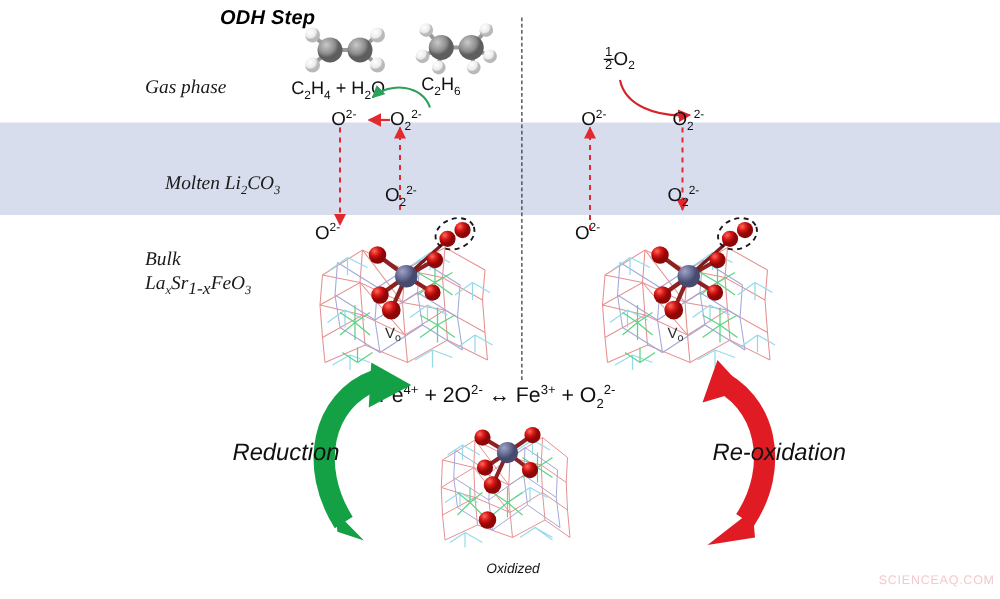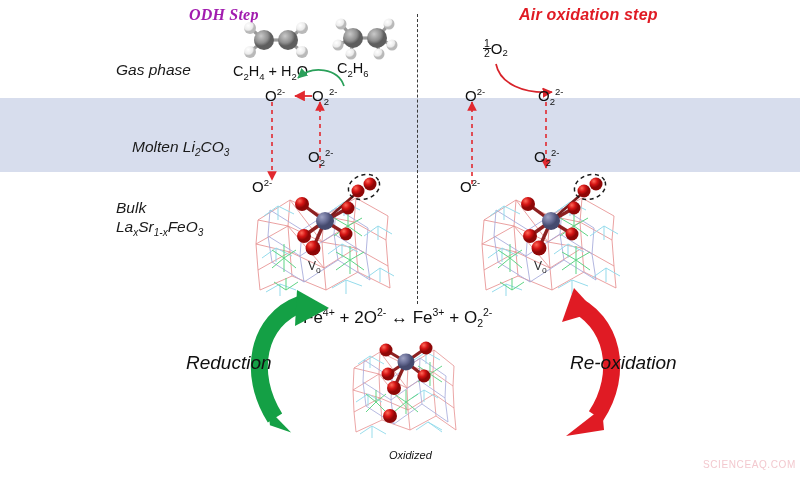--- a/index.html
+++ b/index.html
@@ -1,23 +1,23 @@
 <!DOCTYPE html>
 <html><head>
 <meta charset="utf-8">
 <style>
   html,body{margin:0;padding:0;background:#fff;}
   body{width:800px;height:479px;overflow:hidden;font-family:"Liberation Sans",sans-serif;}
   #stage{position:relative;width:800px;height:479px;background:#ffffff;}
   .abs{position:absolute;}
   .band{left:0;top:98px;width:800px;height:74px;background:#d7dded;}
   .hdr{font-style:italic;font-weight:bold;font-size:16px;letter-spacing:.2px;}
-  .hdr-odh{color:#a21caf;left:189px;top:6px;font-family:Liberation Serif, serif;}
+  .hdr-odh{color:#000000;left:176px;top:6px;}
   .hdr-air{color:#e01b24;left:519px;top:6px;}
-  .side-lbl{font-style:italic;font-size:15.5px;color:#1a1a1a;white-space:nowrap;}
+  .side-lbl{font-style:italic;font-size:15.5px;color:#1a1a1a;white-space:nowrap;font-family:Liberation Serif, serif;}
   .lbl-gas{left:116px;top:61px;}
   .lbl-molten{left:132px;top:138px;}
   .lbl-bulk{left:116px;top:198px;line-height:19px;}
   .ion{font-size:15px;color:#111;white-space:nowrap;font-family:"Liberation Sans",sans-serif;}
   .ion sub{font-size:9.5px;}
   .ion sup{font-size:9.5px;}
   .formula{font-size:14.5px;color:#111;white-space:nowrap;}
   .formula sub{font-size:9.5px;}
   .eq{font-size:17px;color:#111;white-space:nowrap;left:303px;top:306px;}
   .eq sup{font-size:10.5px;}
@@ -32,29 +32,28 @@
 </head>
 <body>
 
 <div id="stage">
 
   <div class="abs band"></div>
 
   <div class="abs divider"></div>
 
   <div class="abs hdr hdr-odh">ODH Step</div>
-  <div class="abs hdr hdr-air">Air oxidation step</div>
 
   <div class="abs side-lbl lbl-gas">Gas phase</div>
 
   <div class="abs side-lbl lbl-molten"><span>Molten Li</span><sub style="font-size:10px">2</sub><span>CO</span><sub style="font-size:10px">3</sub></div>
 
   <div class="abs side-lbl lbl-bulk">
     <div>Bulk</div>
-    <div><span>La</span><sub style="font-size:10px">x</sub><span>Sr</span><sub style="font-size:10px">1-x</sub><span>FeO</span><sub style="font-size:10px">3</sub></div>
+    <div><span>La</span><sub style="font-size:10px">x</sub><span>Sr</span><sub style="font-size:14px">1-x</sub><span>FeO</span><sub style="font-size:10px">3</sub></div>
   </div>
 
   <svg class="abs" style="left:236px;top:16px;" width="80" height="48">
     <defs>
       <radialGradient id="cgrad" cx="35%" cy="30%">
         <stop offset="0%" stop-color="#c9c9c9"></stop>
           <stop offset="70%" stop-color="#8e8e8e"></stop>
           <stop offset="100%" stop-color="#5e5e5e"></stop>
       </radialGradient>
       <radialGradient id="hgrad" cx="35%" cy="30%">

